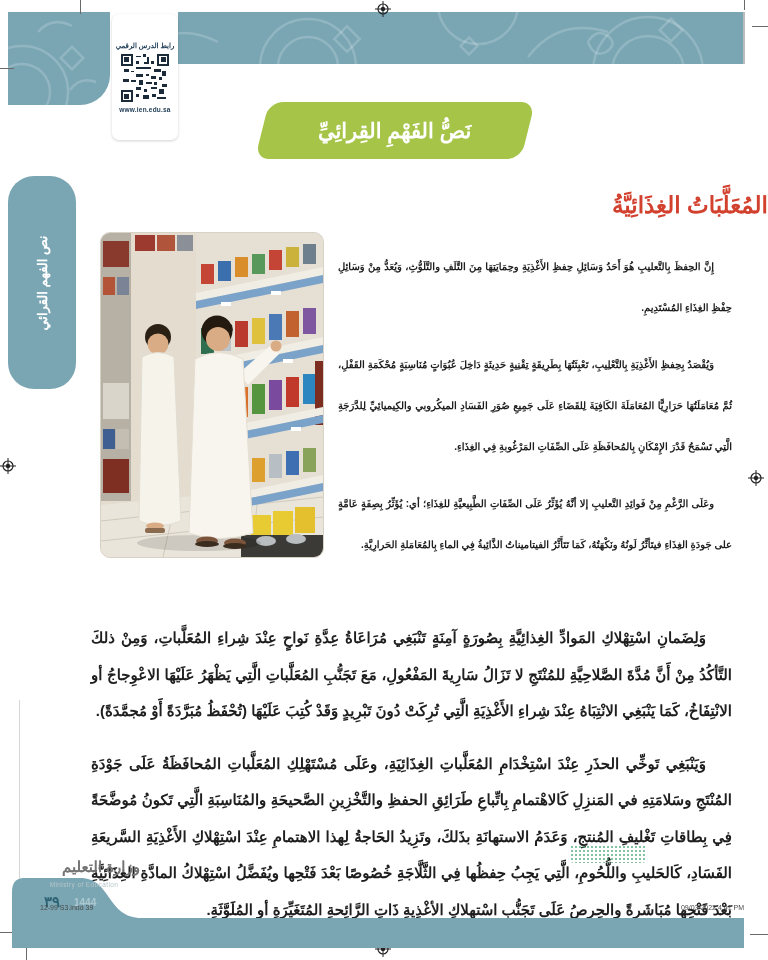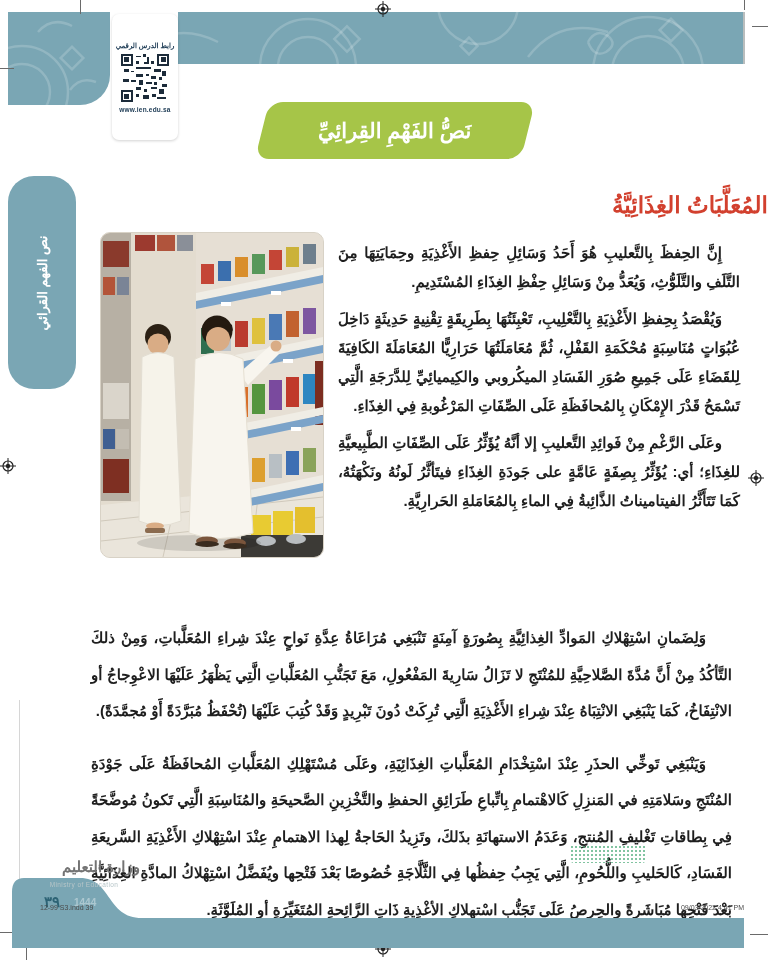--- a/index.html
+++ b/index.html
@@ -25,21 +25,21 @@
     transform:skewX(-14deg);display:flex;align-items:center;justify-content:center;}
   .banner span{transform:skewX(14deg);color:#ffffff;font-size:21px;font-weight:bold;direction:rtl;white-space:nowrap;}
   
   .side-tab{position:absolute;left:8px;top:176px;width:68px;height:213px;background:#7aa6b4;border-radius:26px;}
   .side-tab span{position:absolute;left:50%;top:50%;transform:translate(-50%,-50%) rotate(-90deg);
     color:#ffffff;font-size:13px;font-weight:bold;white-space:nowrap;direction:rtl;letter-spacing:0.5px;}
   
   .article-title{position:absolute;left:0;right:0;top:192px;text-align:right;color:#d2402e;
     font-size:23px;font-weight:bold;direction:rtl;}
   .content-top{position:absolute;left:75px;top:230px;width:673px;direction:rtl;color:#1e1e1e;}
-  .content-top p{font-size:15px;line-height:29px;font-weight:bold;text-align:justify;text-indent:18px;margin:8px;}
+  .content-top p{font-size:10px;line-height:41px;font-weight:bold;text-align:justify;text-indent:18px;margin:16px;}
   .photo{float:left;width:222px;height:324px;margin:2px 14px 10px 25px;border-radius:10px;overflow:hidden;
     border:1px solid #d8d2c6;background:#e6dfd4;}
   .content-bottom{position:absolute;left:75px;top:604px;width:673px;direction:rtl;color:#1e1e1e;}
   .content-bottom p{font-size:15px;line-height:36.5px;font-weight:bold;text-align:justify;text-indent:26px;margin:16px;}
   .misprint{position:absolute;left:570px;top:845px;width:76px;height:18px;border-radius:4px;opacity:0.6;pointer-events:none;
     background-image:radial-gradient(circle,#2f9e63 1px,transparent 1.4px);background-size:4px 4px;}
   
   .footer-swoosh{position:absolute;left:8px;top:868px;width:736px;height:82px;}
   .logo-ar{position:absolute;left:28px;top:858px;width:112px;text-align:right;direction:rtl;
     color:#737373;font-size:15px;font-weight:bold;}

